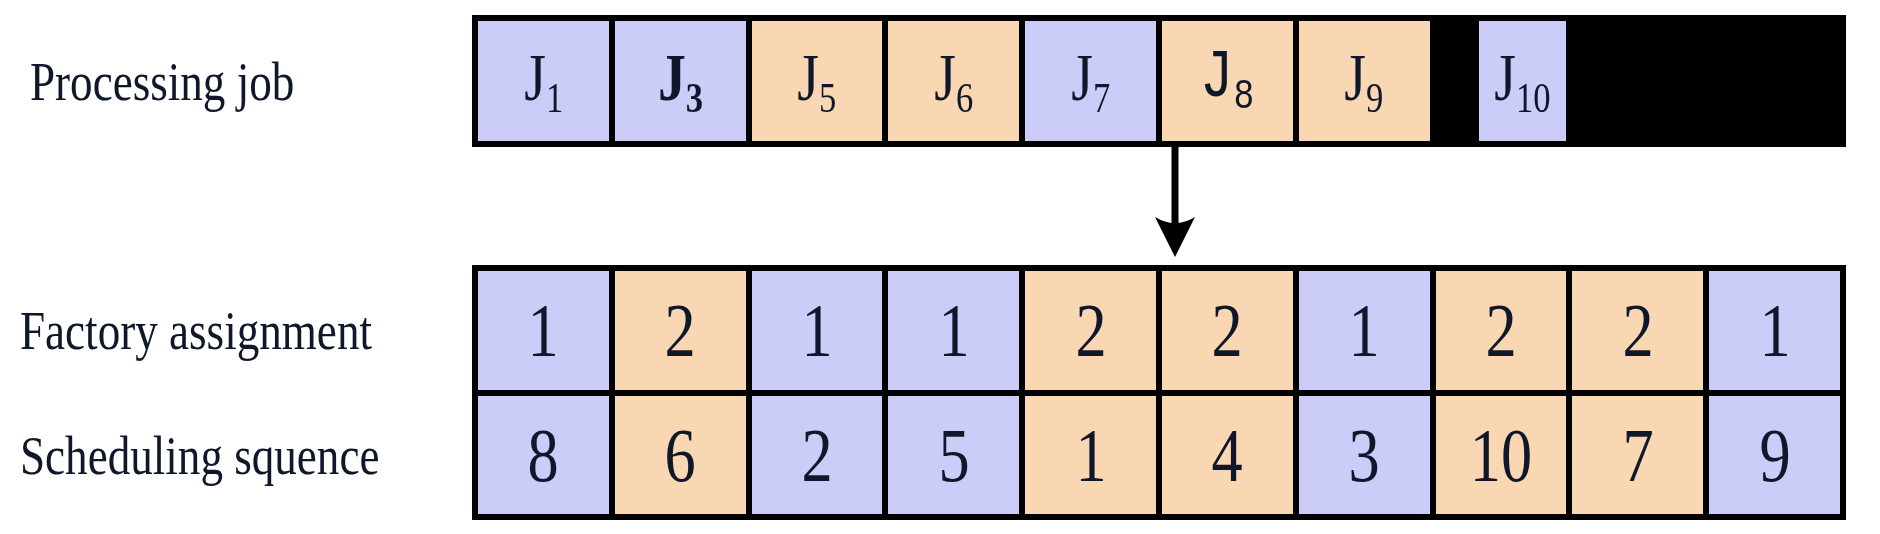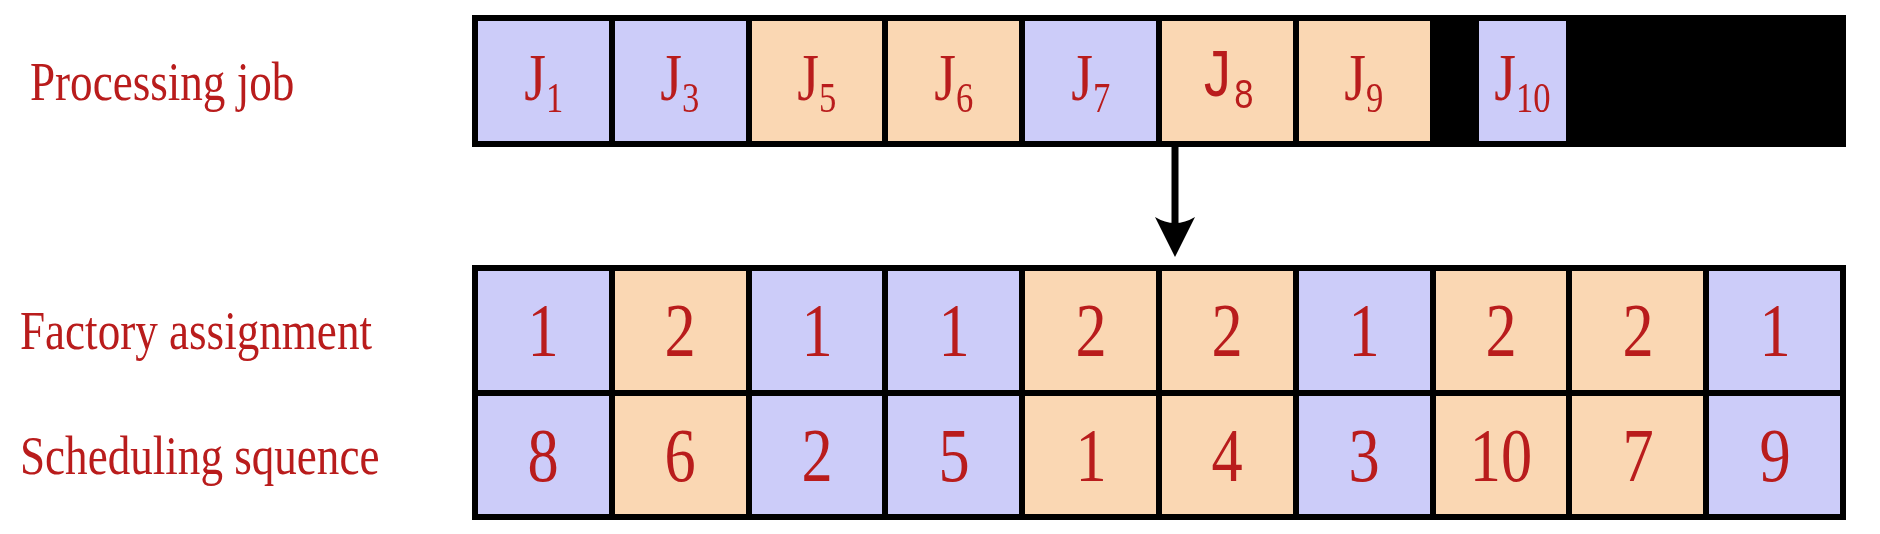--- a/index.html
+++ b/index.html
@@ -6,21 +6,21 @@
     margin: 0;
     padding: 0;
     background: #FFFFFF;
   }
   .canvas {
     position: relative;
     width: 1880px;
     height: 534px;
     background: #FFFFFF;
     font-family: "Liberation Serif", "DejaVu Serif", serif;
-    color: #b91c1c;
+    color: #0f172a;
     overflow: hidden;
   }
   .row-label {
     position: absolute;
     display: flex;
     align-items: center;
     font-size: 55px;
     white-space: nowrap;
     transform: scaleX(0.82);
     transform-origin: left center;
@@ -73,21 +73,21 @@
 <body>
 
 <div class="canvas">
 
   <div class="row-label" id="label-processing">Processing job</div>
 
   <div class="enc-table" id="jobs-table">
       <div class="cell job-cell" style="background: rgb(204, 204, 249);">
         <span class="txt">J<span class="sub">1</span></span>
       </div>
-      <div class="cell job-cell" style="background: rgb(204, 204, 249);">
+      <div class="cell job-cell" style="background: rgb(204, 204, 249); font-weight: bold;">
         <span class="txt">J<span class="sub">3</span></span>
       </div>
       <div class="cell job-cell" style="background: rgb(250, 215, 179);">
         <span class="txt">J<span class="sub">5</span></span>
       </div>
       <div class="cell job-cell" style="background: rgb(250, 215, 179);">
         <span class="txt">J<span class="sub">6</span></span>
       </div>
       <div class="cell job-cell" style="background: rgb(204, 204, 249);">
         <span class="txt">J<span class="sub">7</span></span>

